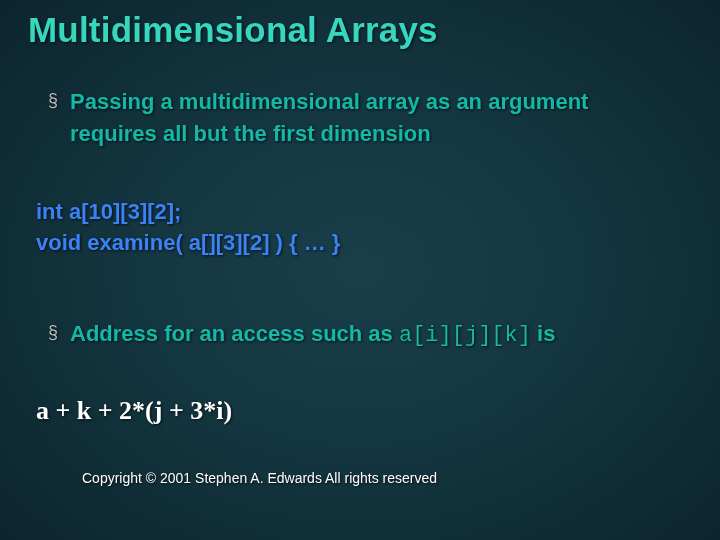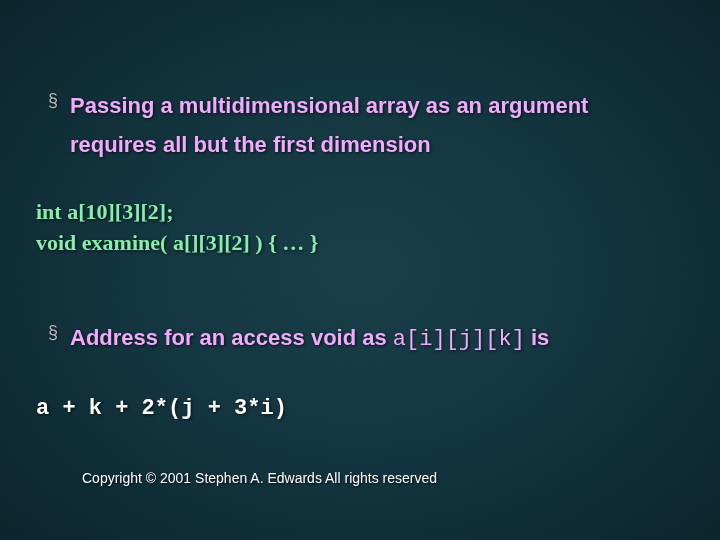--- a/index.html
+++ b/index.html
@@ -51,89 +51,90 @@
     flex: 0 0 auto;
     width: 22px;
     font-size: 18px;
     line-height: 28px;
     color: #b9b9b9;
     text-shadow: 1px 1px 2px rgba(0,0,0,0.6);
   }
   .bullet-text {
     flex: 1 1 auto;
     font-size: 22px;
-    line-height: 39px;
+    line-height: 32px;
     font-weight: bold;
-    color: #f0abfc;
+    color: #14b8a6;
     text-shadow: 1px 1px 3px rgba(0,0,0,0.7);
   }
   .codeblock {
     position: absolute;
     left: 36px;
-    font-family: Liberation Serif, serif;
+    font-family: Liberation Sans, sans-serif;
     font-size: 22px;
     line-height: 31px;
     font-weight: bold;
-    color: #86efac;
+    color: #3b82f6;
     text-shadow: 1px 1px 3px rgba(0,0,0,0.7);
     white-space: pre;
   }
   .code1 { top: 196px; }
   .bullets2 {
     position: absolute;
     left: 48px;
     top: 318px;
     right: 40px;
   }
   .mono-inline {
     font-family: "Lucida Console", "Courier New", monospace;
     font-weight: normal;
     font-size: 22px;
   }
   .code2 {
     position: absolute;
     left: 36px;
     top: 396px;
-    font-family: Liberation Mono, monospace;
-    font-size: 22px;
+    font-family: Liberation Serif, serif;
+    font-size: 26px;
     font-weight: bold;
     color: #ffffff;
     text-shadow: 1px 1px 3px rgba(0,0,0,0.7);
     white-space: pre;
   }
   .footer {
     position: absolute;
     left: 82px;
     bottom: 54px;
     font-size: 14px;
     color: #ffffff;
     text-shadow: 1px 1px 2px rgba(0,0,0,0.7);
   }
 </style>
 </head>
 <body>
 
 <div class="slide">
 
+  <div class="title">Multidimensional Arrays</div>
 
   <div class="content">
     <div class="bullet">
       <div class="bullet-mark">§</div>
       <div class="bullet-text">Passing a multidimensional array as an argument requires all but the first dimension</div>
     </div>
   </div>
 
   <div class="codeblock code1">int a[10][3][2];
 void examine( a[][3][2] ) { … }</div>
 
   <div class="bullets2">
     <div class="bullet">
       <div class="bullet-mark">§</div>
       <div class="bullet-text">
-        <span>Address for an access void as </span><span class="mono-inline">a[i][j][k]</span><span> is</span>
+        <span>Address for an access such as </span><span class="mono-inline">a[i][j][k]</span><span> is</span>
       </div>
     </div>
   </div>
 
   <div class="code2">a + k + 2*(j + 3*i)</div>
 
   <div class="footer">Copyright © 2001 Stephen A. Edwards  All rights reserved</div>
 
 </div>
 

